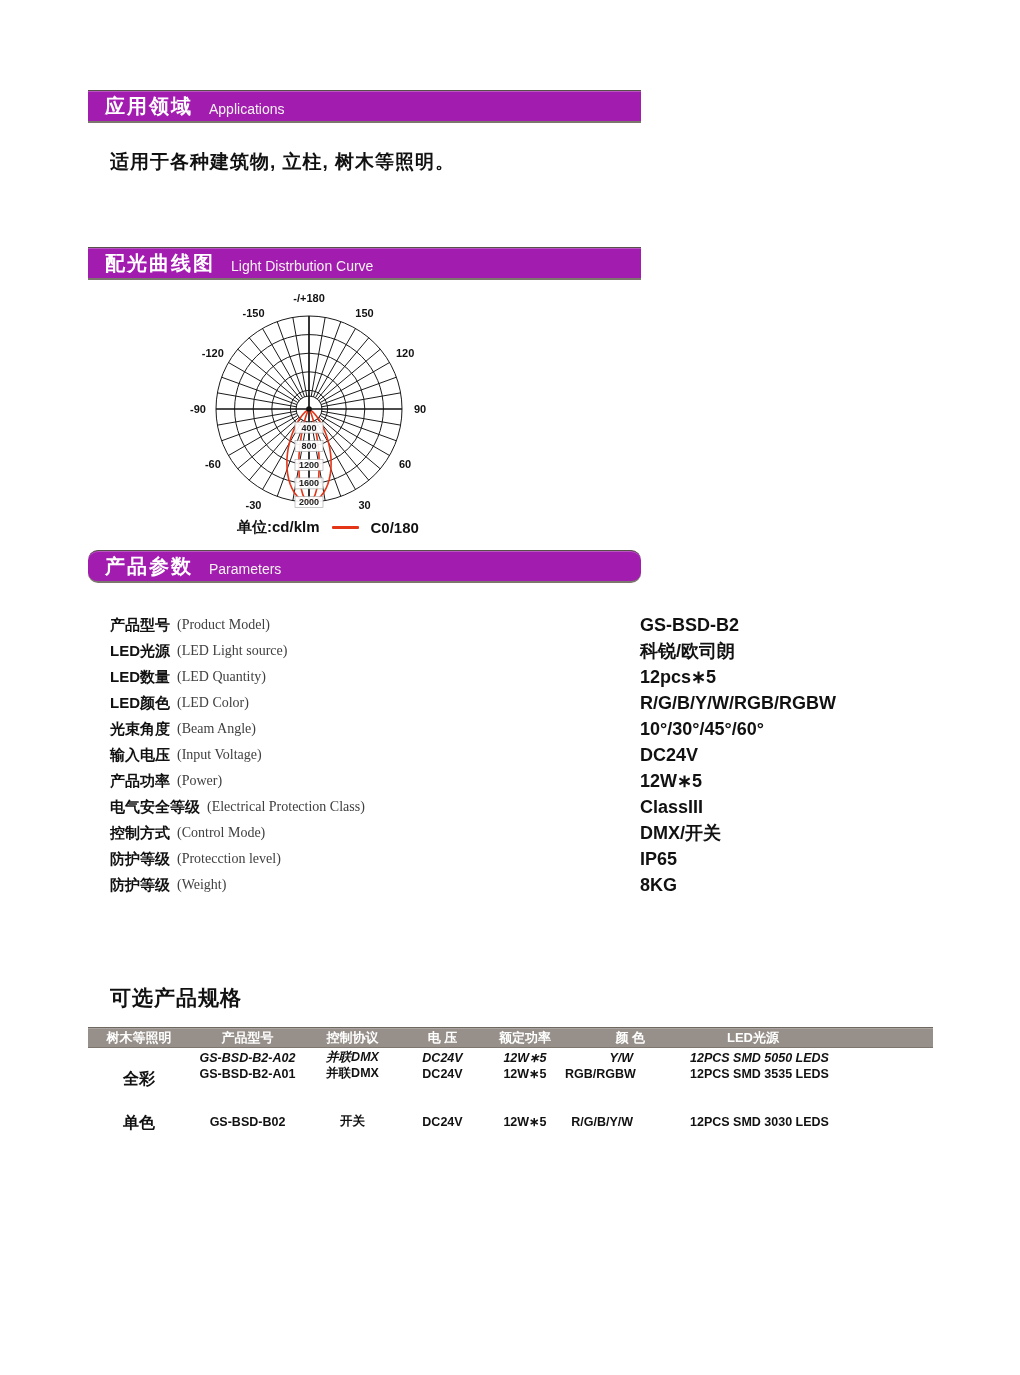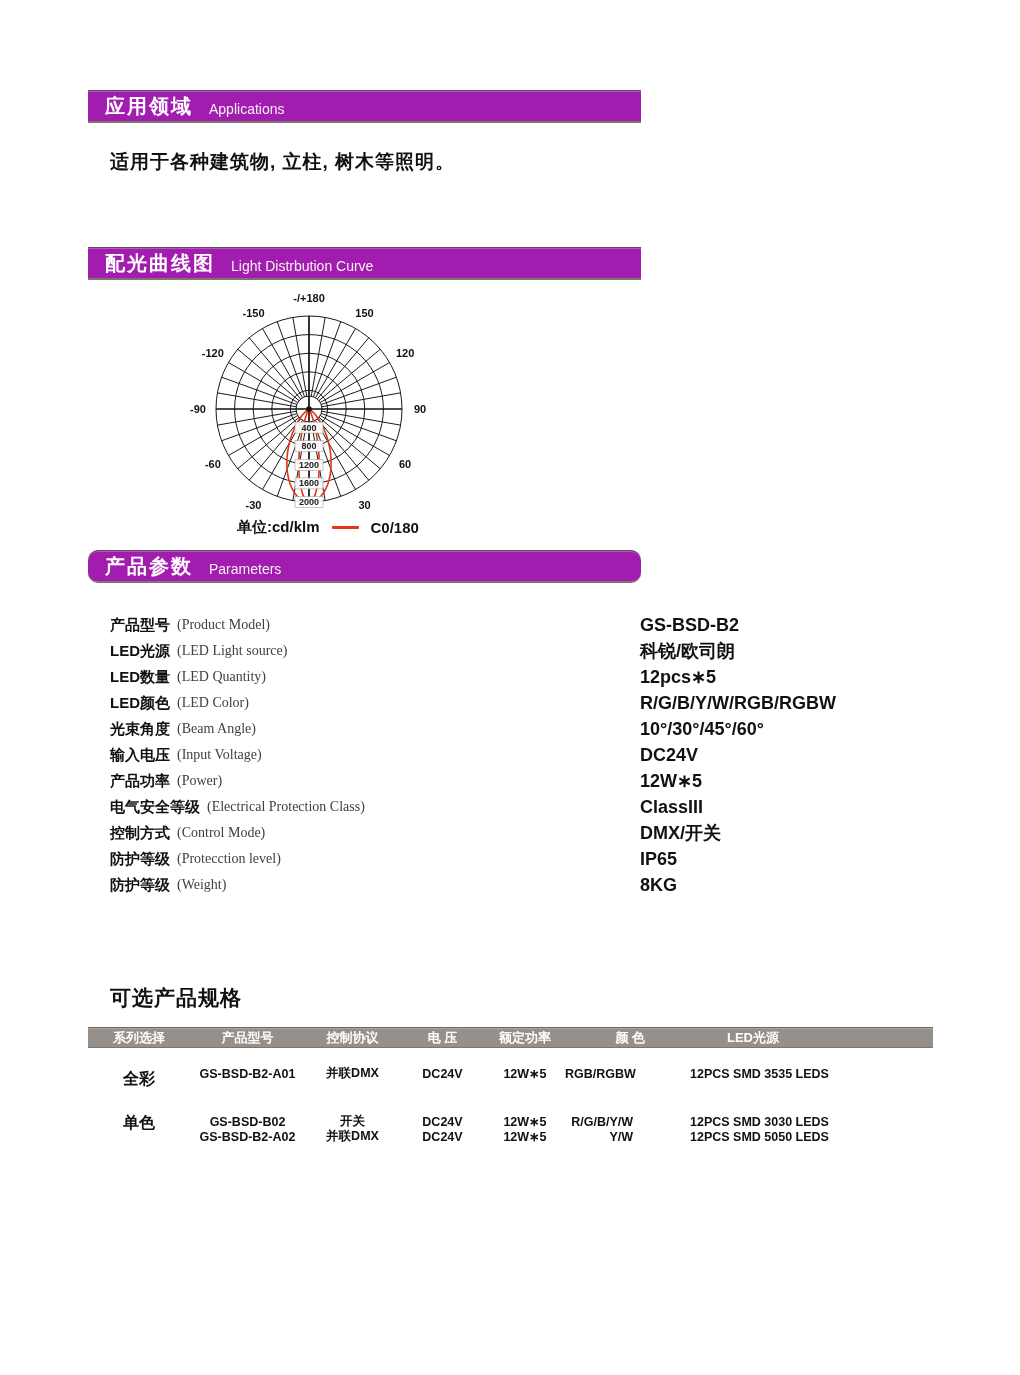--- a/index.html
+++ b/index.html
@@ -204,42 +204,42 @@
     <div class="param-row">
       <span class="param-zh">防护等级</span>
       <span class="param-en">(Weight)</span>
       <span class="param-value">8KG</span>
     </div>
   </div>
 
   <div class="options-title">可选产品规格</div>
 
   <div class="options-header">
-    <div class="col-series tc">系列选择</div>
+    <div class="col-series tc">树木等照明</div>
     <div class="col-model tc">产品型号</div>
     <div class="col-protocol tc">控制协议</div>
     <div class="col-voltage tc">电 压</div>
     <div class="col-power tc">额定功率</div>
     <div class="col-color h-color">颜 色</div>
     <div class="col-led h-led">LED光源</div>
   </div>
 
   <div class="series-label" style="top:1069px;">全彩</div>
   <div class="series-label" style="top:1113px;">单色</div>
 
   <div class="opt-row" style="top:1064px;">
     <div class="col-series"></div>
     <div class="col-model tc">GS-BSD-B2-A01</div>
     <div class="col-protocol tc">并联DMX</div>
     <div class="col-voltage tc">DC24V</div>
     <div class="col-power tc">12W∗5</div>
     <div class="col-color cell-color">RGB/RGBW</div>
     <div class="col-led cell-led">12PCS SMD 3535 LEDS</div>
   </div>
-  <div class="opt-row" style="top:1127px;">
+  <div class="opt-row" style="top:1048px;font-style:italic;">
     <div class="col-series"></div>
     <div class="col-model tc">GS-BSD-B2-A02</div>
     <div class="col-protocol tc">并联DMX</div>
     <div class="col-voltage tc">DC24V</div>
     <div class="col-power tc">12W∗5</div>
     <div class="col-color cell-color">Y/W</div>
     <div class="col-led cell-led">12PCS SMD 5050 LEDS</div>
   </div>
   <div class="opt-row" style="top:1112px;">
     <div class="col-series"></div>

